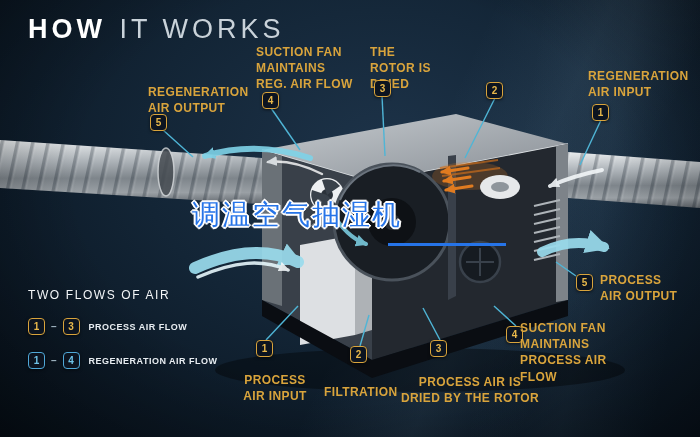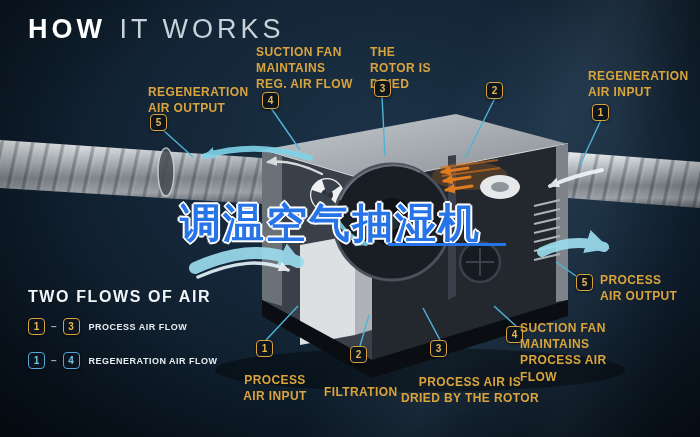--- a/index.html
+++ b/index.html
@@ -33,32 +33,32 @@
   .badge{
     position:absolute;width:17px;height:17px;border-radius:4px;
     background:#0c1420;border:1.5px solid #d9a43c;color:#e8b84b;
     font-size:10px;font-weight:bold;display:flex;align-items:center;justify-content:center;
     box-shadow:0 1px 3px rgba(0,0,0,.55);box-sizing:border-box;
   }
   .badge.inline{position:static;display:inline-flex;flex:0 0 auto;}
   .badge.blue{border-color:#4fa8d8;color:#6fc3e8;}
 
   .legend-heading{
-    position:absolute;left:28px;top:288px;font-size:16px;font-weight:bold;
+    position:absolute;left:28px;top:288px;font-size:12px;font-weight:normal;
     letter-spacing:1.6px;color:#f2f5f7;
   }
   .legend-row{position:absolute;display:flex;align-items:center;gap:5px;}
   .legend-row .dash{color:#9fb3c0;font-size:10px;font-weight:bold;margin:0 1px;}
   .legend-row .legend-text{font-size:9px;font-weight:bold;letter-spacing:.5px;color:#e8edf1;margin-left:4px;text-align:right;}
   #legend-row-1{left:28px;top:318px;}
   #legend-row-2{left:28px;top:352px;}
 
   .overlay-title{
-    position:absolute;left:180px;top:196px;width:345px;
-    font-size:41px;font-weight:bold;letter-spacing:2px;color:#2674e8;white-space:nowrap;
+    position:absolute;left:192px;top:196px;width:345px;
+    font-size:28px;font-weight:normal;letter-spacing:2px;color:#2674e8;white-space:nowrap;
     text-shadow:-2px 0 0 #fff,2px 0 0 #fff,0 -2px 0 #fff,0 2px 0 #fff,
                 -1px -1px 0 #fff,1px 1px 0 #fff,-1px 1px 0 #fff,1px -1px 0 #fff;
   }
   .overlay-underline{position:absolute;left:388px;top:243px;width:118px;height:3px;background:#2674e8;}
 </style>
 </head>
 <body>
 
 <div class="stage">
   <div class="rays"></div>

